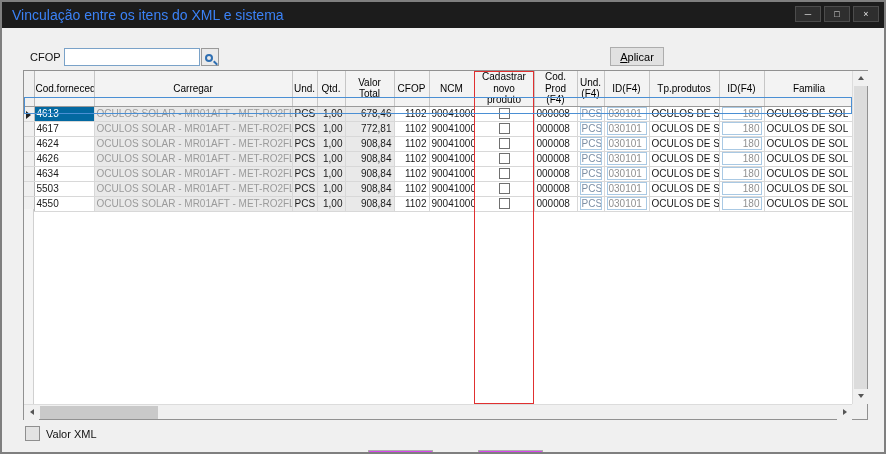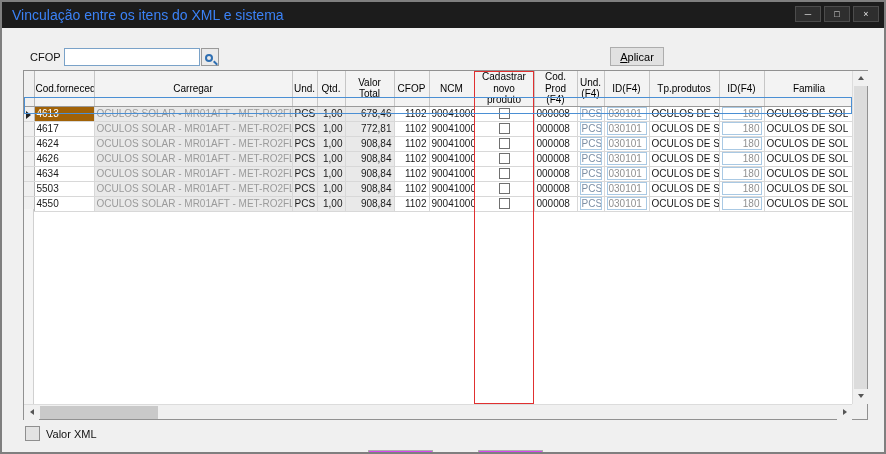--- a/index.html
+++ b/index.html
@@ -28,21 +28,21 @@
 
   table.grid { border-collapse:collapse; table-layout:fixed; width:830px; }
   .grid th { background:#f3f3f3; border-right:1px solid #c6c6c6; border-bottom:1px solid #9a9a9a; font-weight:normal; font-size:10px; color:#000; text-align:center; height:25px; line-height:1.15; padding:0 1px; overflow:hidden; }
   .grid th.h-0 { text-align:left; }
   .grid td { border-right:1px solid #d8d8d8; border-bottom:1px solid #d8d8d8; font-size:10px; height:15px; padding:0 2px; white-space:nowrap; overflow:hidden; color:#1a1a1a; background:#fff; }
   .grid td.c-sel, .grid th.c-sel { background:#f0f0f0; border-right:1px solid #b8b8b8; padding:0; }
   td.f-produto, td.f-und, td.f-qtd, td.f-valor { background:#e9e9e9; }
   td.f-produto { color:#9b9b9b; }
   td.f-qtd, td.f-valor, td.f-cfop { text-align:right; }
   td.f-cadastrar { text-align:center; }
-  tr.selected td.f-cod { background:#a16207; color:#fff; }
+  tr.selected td.f-cod { background:#0369a1; color:#fff; }
   .sel-arrow { display:block; width:0; height:0; margin:3px auto 0; border-left:5px solid #222; border-top:4px solid transparent; border-bottom:4px solid transparent; }
   .chk { display:inline-block; width:11px; height:11px; border:1px solid #707070; background:#fff; vertical-align:middle; }
   .cellbox { display:block; width:100%; height:13px; line-height:12px; border:1px solid #a9c9e4; color:#8f8f8f; font-size:10px; padding:0 1px; overflow:hidden; }
   td.f-id2_f4 .cellbox { text-align:right;padding-left:12px; }
   td.f-und_f4 .cellbox { color:#7d8fa5; }
 
   .gutter-fill { position:absolute; left:0; top:138px; width:10px; height:195px; background:#f5f5f5; border-right:1px solid #d0d0d0; }
   .red-col { position:absolute; left:450px; top:0; width:60px; height:333px; border:1px solid #e03030; pointer-events:none; }
   .row-outline { position:absolute; left:0; top:26px; width:828px; height:17px; border:1px solid #4a8fd4; pointer-events:none; }
 

